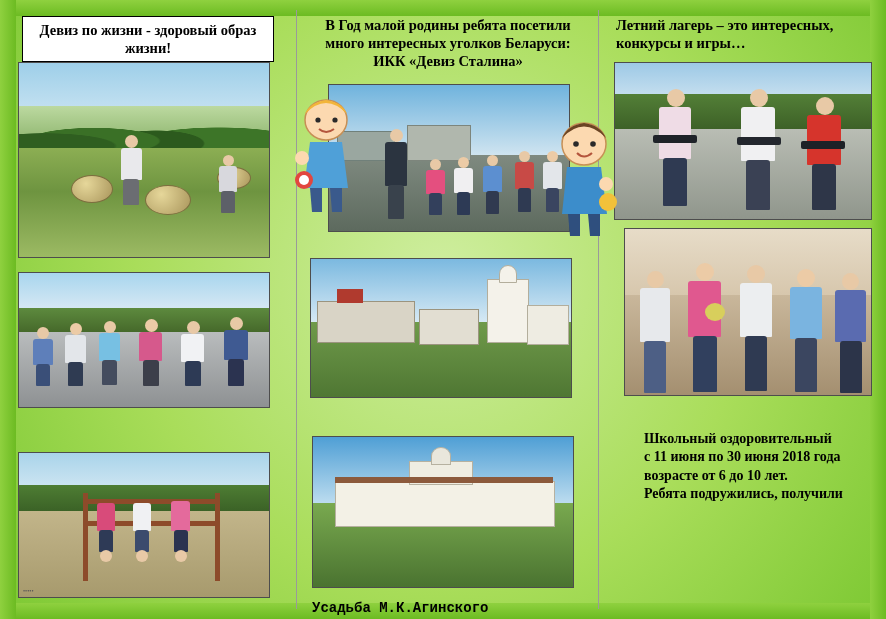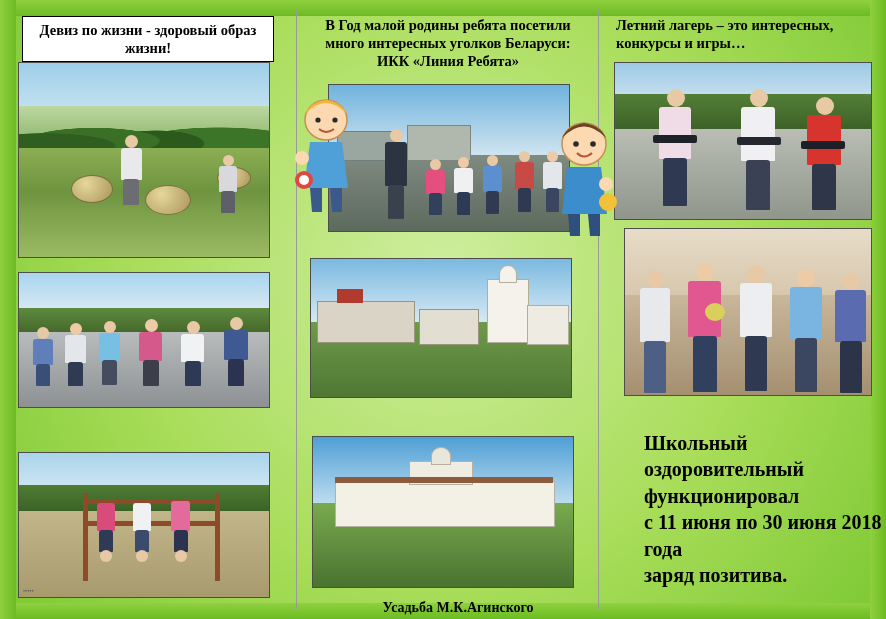--- a/index.html
+++ b/index.html
@@ -79,21 +79,21 @@
   .hdr-mid { text-align: center; }
   .hdr-right { text-align: left; padding-left: 2px; }
 
   .cap {
     font-weight: bold;
     font-size: 14px;
     color: #000;
     text-align: center;
     margin-top: 6px;
   }
-  .cap-left { text-align: center; padding-left: 10px; }
+  .cap-left { text-align: left; padding-left: 10px; font-family: Liberation Mono, monospace; }
 
   
   .photo {
     position: relative;
     border: 1px solid #4d4d4d;
     overflow: hidden;
     box-sizing: border-box;
   }
   .photo .sky {
     position: absolute; left: 0; right: 0; top: 0;
@@ -178,21 +178,21 @@
   .person .body { position: absolute; border-radius: 3px 3px 1px 1px; }
 
   .building { position: absolute; }
 
   
   .right-text {
     position: absolute;
     left: 644px;
     top: 430px;
     width: 238px;
-    font-size: 20px;
+    font-size: 14px;
     font-weight: bold;
     line-height: 1.32;
     color: #000;
   }
   .right-text .red { color: #d01010; }
 
   
   .cartoon { position: absolute; }
 
   .corner-note {
@@ -293,21 +293,21 @@
     </div>
     <div class="person" style="left:148px; top:48px; width:28px; height:66px;">
       <div class="body" style="left:4px; top:0; width:19px; height:30px; background:#e46a9c;"></div>
       <div class="body" style="left:7px; top:29px; width:14px; height:22px; background:#2b3350;"></div>
       <div class="head" style="left:8px; top:49px; width:12px; height:12px; background:#e8c9a6;"></div>
     </div>
     <div class="corner-note" style="left:4px; bottom:3px;">•••••</div>
   </div>
 
   <div class="col col-mid">
-    <div class="hdr hdr-mid" style="position:absolute; left:8px; top:4px; width:276px;">В Год малой родины ребята посетили много интересных уголков Беларуси: ИКК «Линия Ребята»</div>
+    <div class="hdr hdr-mid" style="position:absolute; left:8px; top:4px; width:276px;">В Год малой родины ребята посетили много интересных уголков Беларуси: ИКК «Девиз Сталина»</div>
   </div>
 
   <div class="photo" id="photo-stalin">
     <div class="sky"></div>
     <div class="ground"></div>
     <div class="building" style="left:8px; top:46px; width:56px; height:28px; background:#9aa7a0; border:1px solid #70807a;"></div>
     <div class="building" style="left:78px; top:40px; width:62px; height:34px; background:#b0b7ad; border:1px solid #7d857c;"></div>
     <div class="person" style="left:52px; top:44px; width:30px; height:92px;">
       <div class="head" style="left:9px; top:0; width:13px; height:13px; background:#e8c9a6;"></div>
       <div class="body" style="left:4px; top:13px; width:22px; height:44px; background:#2b3440;"></div>
@@ -417,23 +417,23 @@
     </div>
     <div class="person" style="left:206px; top:44px; width:40px; height:122px;">
       <div class="head" style="left:11px; top:0; width:17px; height:17px; background:#e8c9a6;"></div>
       <div class="body" style="left:4px; top:17px; width:31px; height:52px; background:#5a6bb0;"></div>
       <div class="body" style="left:9px; top:68px; width:22px; height:52px; background:#2c3449;"></div>
     </div>
   </div>
 
   <div class="right-text">
     <div>Школьный оздоровительный</div>
-    <div>функционировал</div>
     <div>с 11 июня по 30 июня 2018 года</div>
-    <div>заряд позитива.</div>
+    <div>возрасте от  6 до 10 лет.</div>
+    <div>Ребята подружились, получили</div>
   </div>
 
   <svg class="cartoon" style="left:292px; top:96px;" width="70" height="120" viewBox="0 0 70 120">
     <ellipse cx="34" cy="24" rx="21" ry="20" fill="#fcd9b0" stroke="#c78f55" stroke-width="1.5"></ellipse>
     <path d="M13 18 Q34 -4 55 18 Q50 6 34 4 Q18 6 13 18Z" fill="#f2b53a"></path>
     <circle cx="26" cy="24" r="2.6" fill="#2a2a2a"></circle>
     <circle cx="43" cy="24" r="2.6" fill="#2a2a2a"></circle>
     <path d="M27 33 Q34 39 42 33" stroke="#b4553c" stroke-width="2" fill="none"></path>
     <path d="M18 46 L50 46 L56 92 L12 92 Z" fill="#4fa0d8"></path>
     <path d="M18 92 L30 92 L30 116 L20 116 Z" fill="#3a5a8c"></path>

